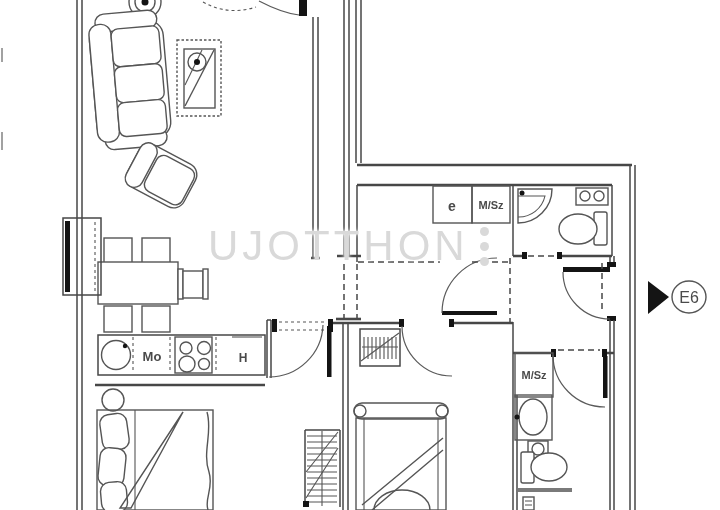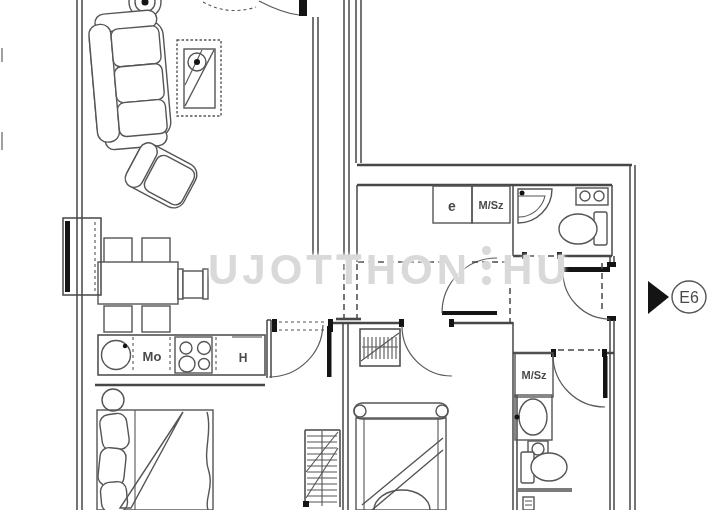--- a/index.html
+++ b/index.html
@@ -17,24 +17,24 @@
   svg .f  {stroke:var(--furniture);stroke-width:1.4;fill:#ffffff;}
   svg .fn {stroke:var(--furniture);stroke-width:1.4;fill:none;}
   svg .fthin{stroke:var(--furniture);stroke-width:1.1;fill:none;}
   svg .jamb{fill:var(--jamb);stroke:none;}
   svg .dash{stroke:var(--wall);stroke-width:1.5;fill:none;stroke-dasharray:6 4;}
   svg .dashthin{stroke:var(--furniture);stroke-width:1.1;fill:none;stroke-dasharray:3 3;}
   svg .arc{stroke:#5a5a5a;stroke-width:1.2;fill:none;}
   svg text.lbl{fill:var(--label);font-family:"Liberation Sans",sans-serif;font-weight:bold;text-anchor:middle;}
   svg text.code{fill:var(--label);font-family:"Liberation Sans",sans-serif;font-weight:normal;text-anchor:middle;}
   .watermark{
-    position:absolute;left:208px;top:246px;height:52px;
-    display:flex;gap:9px;
+    position:absolute;left:208px;top:220px;height:52px;
+    display:flex;align-items:center;gap:9px;
     color:var(--watermark);
-    font-size:42px;font-weight:bold;letter-spacing:4px;
+    font-size:42px;font-weight:normal;letter-spacing:4px;
     text-shadow:0 0 5px rgba(255,255,255,.95),0 0 2px rgba(255,255,255,.9);
     pointer-events:none;user-select:none;white-space:nowrap;
   }
   .wm-dots{display:flex;flex-direction:column;gap:6px;margin:0 2px;}
   .wm-dots i{width:9px;height:9px;border-radius:50%;background:var(--watermark);
     box-shadow:0 0 4px rgba(255,255,255,.9);}
 </style>
 </head>
 <body>
 
@@ -266,15 +266,14 @@
   </svg>
 
   
   <div class="watermark">
     <span>UJOTTHON</span>
     <span class="wm-dots">
         <i></i>
         <i></i>
         <i></i>
       </span>
-    <span>HU</span>
   </div>
 </div>
 
 </body></html>

